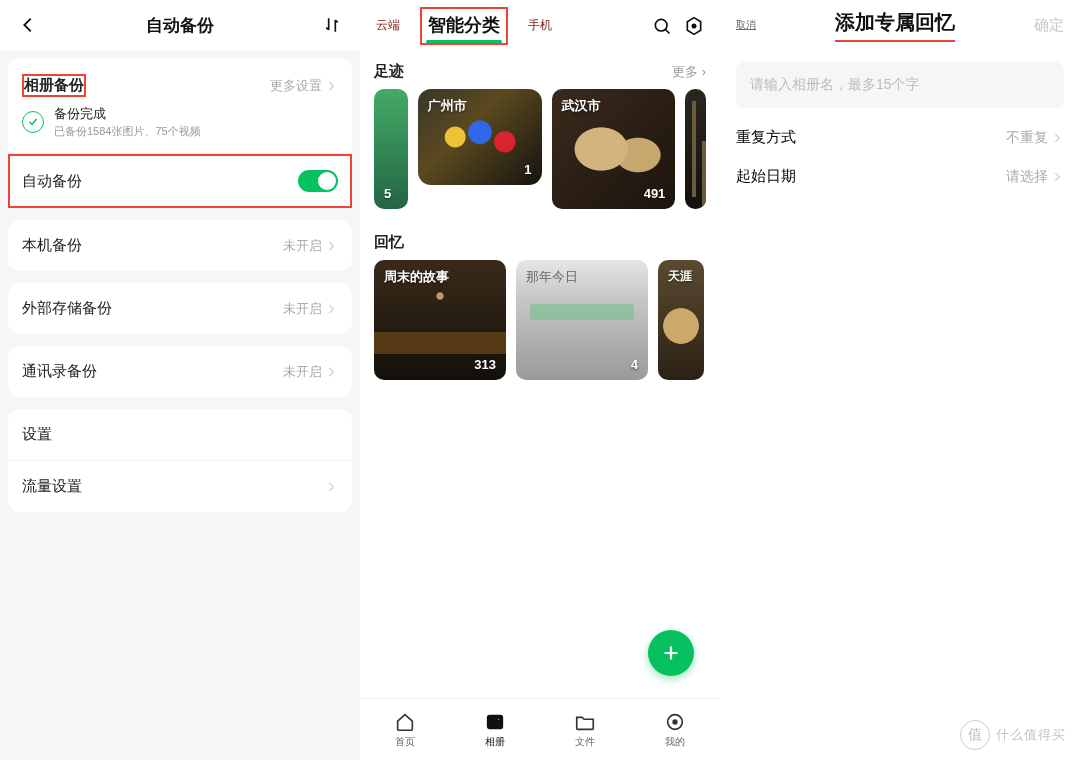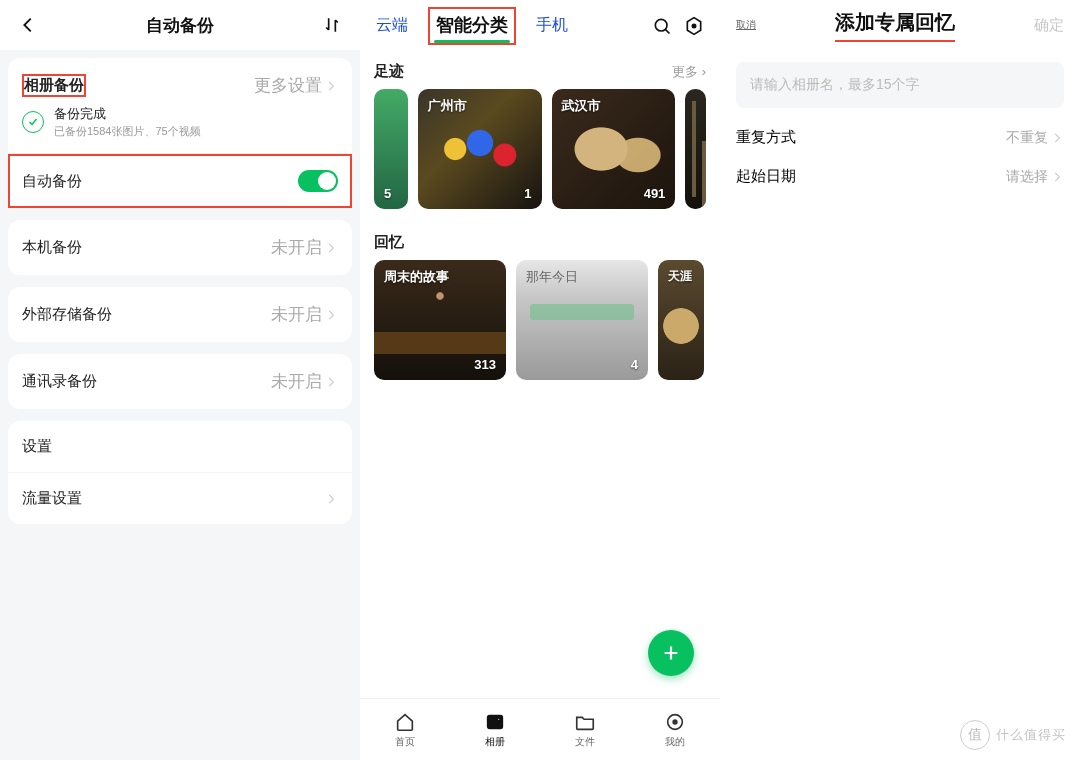--- a/index.html
+++ b/index.html
@@ -12,45 +12,45 @@
 
   
   .p1-header{height:50px;display:flex;align-items:center;justify-content:space-between;padding:0 16px;}
   .p1-title{font-size:17px;font-weight:600;color:#111;}
   .hicon{width:24px;height:24px;display:flex;align-items:center;justify-content:center;}
   .p1-body{background:#f5f6f7;padding:8px 8px 0;height:710px;}
   .card{background:#fff;border-radius:12px;padding:0;}
   .card + .card{margin-top:12px;}
   .row{display:flex;align-items:center;justify-content:space-between;padding:16px 14px;}
   .row .rlabel{font-size:15px;color:#222;}
-  .row .rvalue{font-size:17px;color:#aaa;display:flex;align-items:center;gap:2px;}
+  .row .rvalue{font-size:13px;color:#aaa;display:flex;align-items:center;gap:2px;}
   .sub-ind{display:flex;align-items:center;gap:10px;padding:0 14px 14px;}
   .sub-ind .circ{width:22px;height:22px;border:1.5px solid #07c160;border-radius:50%;display:flex;align-items:center;justify-content:center;}
   .sub-ind .txt .l1{font-size:13px;color:#222;}
   .sub-ind .txt .l2{font-size:11px;color:#999;margin-top:1px;}
   .hl-red{box-shadow:0 0 0 2px #e43 inset;}
   .row.hl-red{border-radius:0;}
   .label-box{display:inline-block;padding:2px 2px;}
   .toggle{width:40px;height:22px;background:#07c160;border-radius:11px;position:relative;}
   .toggle::after{content:"";position:absolute;right:2px;top:2px;width:18px;height:18px;background:#fff;border-radius:50%;}
 
   
   .p2-top{height:52px;display:flex;align-items:center;padding:0 14px;gap:8px;}
   .tabs{display:flex;gap:18px;flex:1;align-items:center;}
-  .tab{font-size:16px;color:#1d4ed8;position:relative;padding:4px 2px 6px;}
+  .tab{font-size:12px;color:#7f1d1d;position:relative;padding:4px 2px 6px;}
   .tab.active{font-size:18px;color:#111;font-weight:700;}
   .tab.active::after{content:"";position:absolute;left:0;right:0;bottom:0;height:3px;background:#07c160;border-radius:2px;}
   .tab-box{border:2px solid #e43;padding:0 4px;}
   .sec-head{display:flex;align-items:flex-end;justify-content:space-between;padding:10px 14px 8px;}
   .sec-title{font-size:15px;font-weight:600;color:#222;}
   .sec-more{font-size:13px;color:#999;}
   .hstrip{display:flex;gap:10px;padding:0 14px;overflow:hidden;}
   .tile{position:relative;border-radius:10px;overflow:hidden;color:#fff;}
   .t-sm{width:36px;height:120px;background:linear-gradient(#4a6,#264);}
-  .t-md{width:132px;height:120px;}
+  .t-md{width:132px;height:96px;border-radius:13px;}
   .t-lg{width:132px;height:120px;}
   .t-mem{width:132px;height:120px;}
   .t-cut{width:40px;height:120px;}
   .tile .tname{position:absolute;top:8px;left:10px;font-size:13px;font-weight:600;text-shadow:0 1px 2px rgba(0,0,0,.6);}
   .tile .tcount{position:absolute;bottom:8px;right:10px;font-size:13px;font-weight:700;text-shadow:0 1px 2px rgba(0,0,0,.6);}
   .tile .tcount.left{right:auto;left:10px;}
 
   .bg-robot{background:linear-gradient(135deg,#38352a 0%,#5b4a1f 40%,#161310 100%);}
   .bg-robot::before{content:"";position:absolute;inset:0;background:
       radial-gradient(circle at 30% 50%,#ffcf3a 0 10%,transparent 11%),

